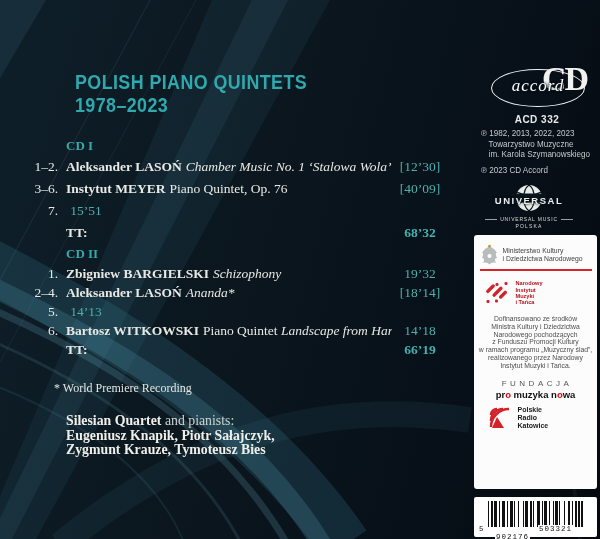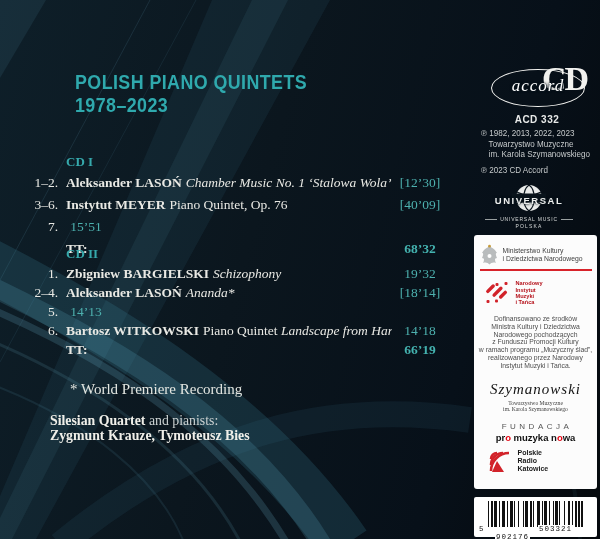--- a/index.html
+++ b/index.html
@@ -6,32 +6,32 @@
   .stage{position:relative;width:600px;height:539px;overflow:hidden;
     background:linear-gradient(105deg,#0e1f29 0%,#0b161e 42%,#071019 75%,#05090d 100%);
     font-family:"Liberation Serif",serif;}
   .bglayer{position:absolute;inset:0;pointer-events:none;}
   
   .album-title{position:absolute;left:75px;top:70px;color:#2fa9ad;
     font-family:"Liberation Sans",sans-serif;font-weight:bold;font-size:21px;
     line-height:23px;letter-spacing:.5px;transform:scaleX(.85);transform-origin:left top;}
   
   .tracklist{position:absolute;left:20px;width:428px;color:#e9e9e4;font-size:13.5px;}
-  .cd1{top:152px;} .cd2{top:244px;}
+  .cd1{top:136px;} .cd2{top:244px;}
   .cd-heading{color:#36a9ac;font-weight:bold;font-size:13px;line-height:20px;padding-left:46px;}
   .trow{display:flex;line-height:22px;}
   .cd2 .trow{line-height:19px;}
   .tnum{width:38px;text-align:right;flex:none;}
   .tdesc{flex:1;margin-left:8px;white-space:nowrap;overflow:hidden;}
   .tdesc b{margin-right:4px;font-family:Liberation Serif, serif;}
   .ttime{width:56px;text-align:center;flex:none;color:#4db0ae;}
   .ttbold{font-weight:bold;color:#44b2af;}
   
-  .footnote{position:absolute;left:70px;top:381px;color:#e3e6e1;font-size:15px;}
-  .performers{position:absolute;left:50px;top:414px;font-size:13.8px;line-height:14.5px;color:#f0efe9;}
+  .footnote{position:absolute;left:54px;top:381px;color:#e3e6e1;font-size:12px;}
+  .performers{position:absolute;left:66px;top:414px;font-size:13.8px;line-height:14.5px;color:#f0efe9;}
   .performers .grp{font-weight:bold;}
   .performers .sfx{color:#ccd2d2;}
   .performers .pl{font-weight:bold;}
   
   .accord-logo{position:absolute;left:489px;top:66px;width:98px;height:44px;}
   .accord-ellipse{position:absolute;left:2px;top:3px;width:92px;height:36px;border:1.5px solid #f2f2ef;border-radius:50%;}
   .accord-cd{position:absolute;left:0;top:-6px;width:98px;text-align:right;color:#f2f2ef;
     font-family:"Liberation Serif",serif;font-weight:bold;font-size:34px;letter-spacing:-2px;}
   .accord-word{position:absolute;left:0;top:10px;width:98px;text-align:center;color:#fff;
     font-family:"Liberation Serif",serif;font-style:italic;font-size:17px;letter-spacing:1px;
@@ -155,20 +155,21 @@
     <div class="trow">
       <span class="tnum"></span>
       <span class="tdesc"><b>TT:</b></span>
       <span class="ttime ttbold">66’19</span>
     </div>
   </div>
 
   <div class="footnote">* World Premiere Recording</div>
   <div class="performers">
     <div><span class="grp">Silesian Quartet</span><span class="sfx"> and pianists:</span></div>
+    <div class="pl">Eugeniusz Knapik, Piotr Sałajczyk,</div>
     <div class="pl">Zygmunt Krauze, Tymoteusz Bies</div>
   </div>
 
   <div class="accord-logo">
     <div class="accord-ellipse"></div>
     <div class="accord-cd">CD</div>
     <div class="accord-word">accord</div>
   </div>
 
   <div class="catalog">ACD 332</div>
@@ -227,27 +228,20 @@
     <div class="funding">
       <div>Dofinansowano ze środków</div>
       <div>Ministra Kultury i Dziedzictwa</div>
       <div>Narodowego pochodzących</div>
       <div>z Funduszu Promocji Kultury</div>
       <div>w ramach programu „Muzyczny ślad”,</div>
       <div>realizowanego przez Narodowy</div>
       <div>Instytut Muzyki i Tańca.</div>
     </div>
 
-    <div class="szym">
-      <div class="szym-mark">Szymanowski</div>
-      <div class="szym-sub">
-        <div>Towarzystwo Muzyczne</div>
-        <div>im. Karola Szymanowskiego</div>
-      </div>
-    </div>
 
     <div class="fundacja">
       <div class="fundacja-l1">FUNDACJA</div>
       <div class="fundacja-l2"><span>pr</span><span class="red">o</span><span> muzyka n</span><span class="red">o</span><span>wa</span></div>
     </div>
 
     <div class="radio">
       <svg width="23" height="23" viewBox="0 0 23 23">
         <path d="M3,9 A6,6 0 0 1 9,3" stroke="#d2232a" stroke-width="2.6" fill="none"></path>
         <path d="M3,15 A12,12 0 0 1 15,3" stroke="#d2232a" stroke-width="2.6" fill="none"></path>

